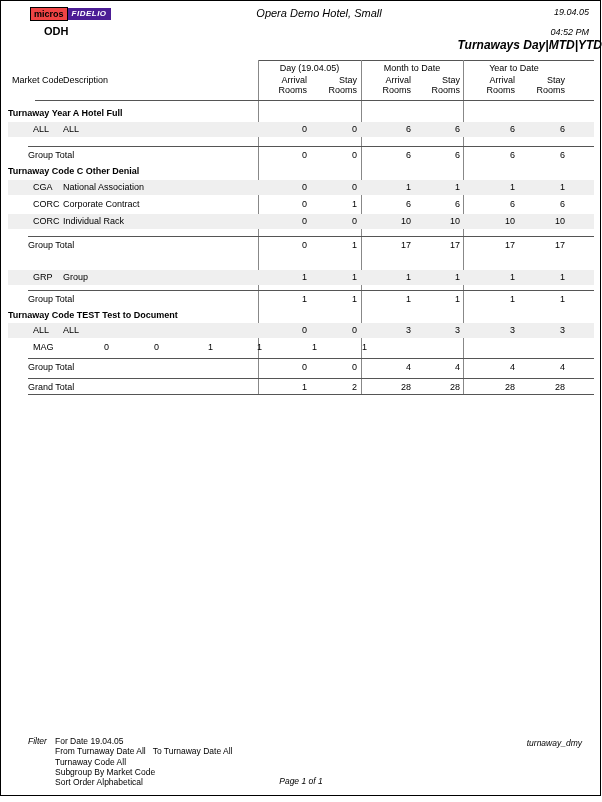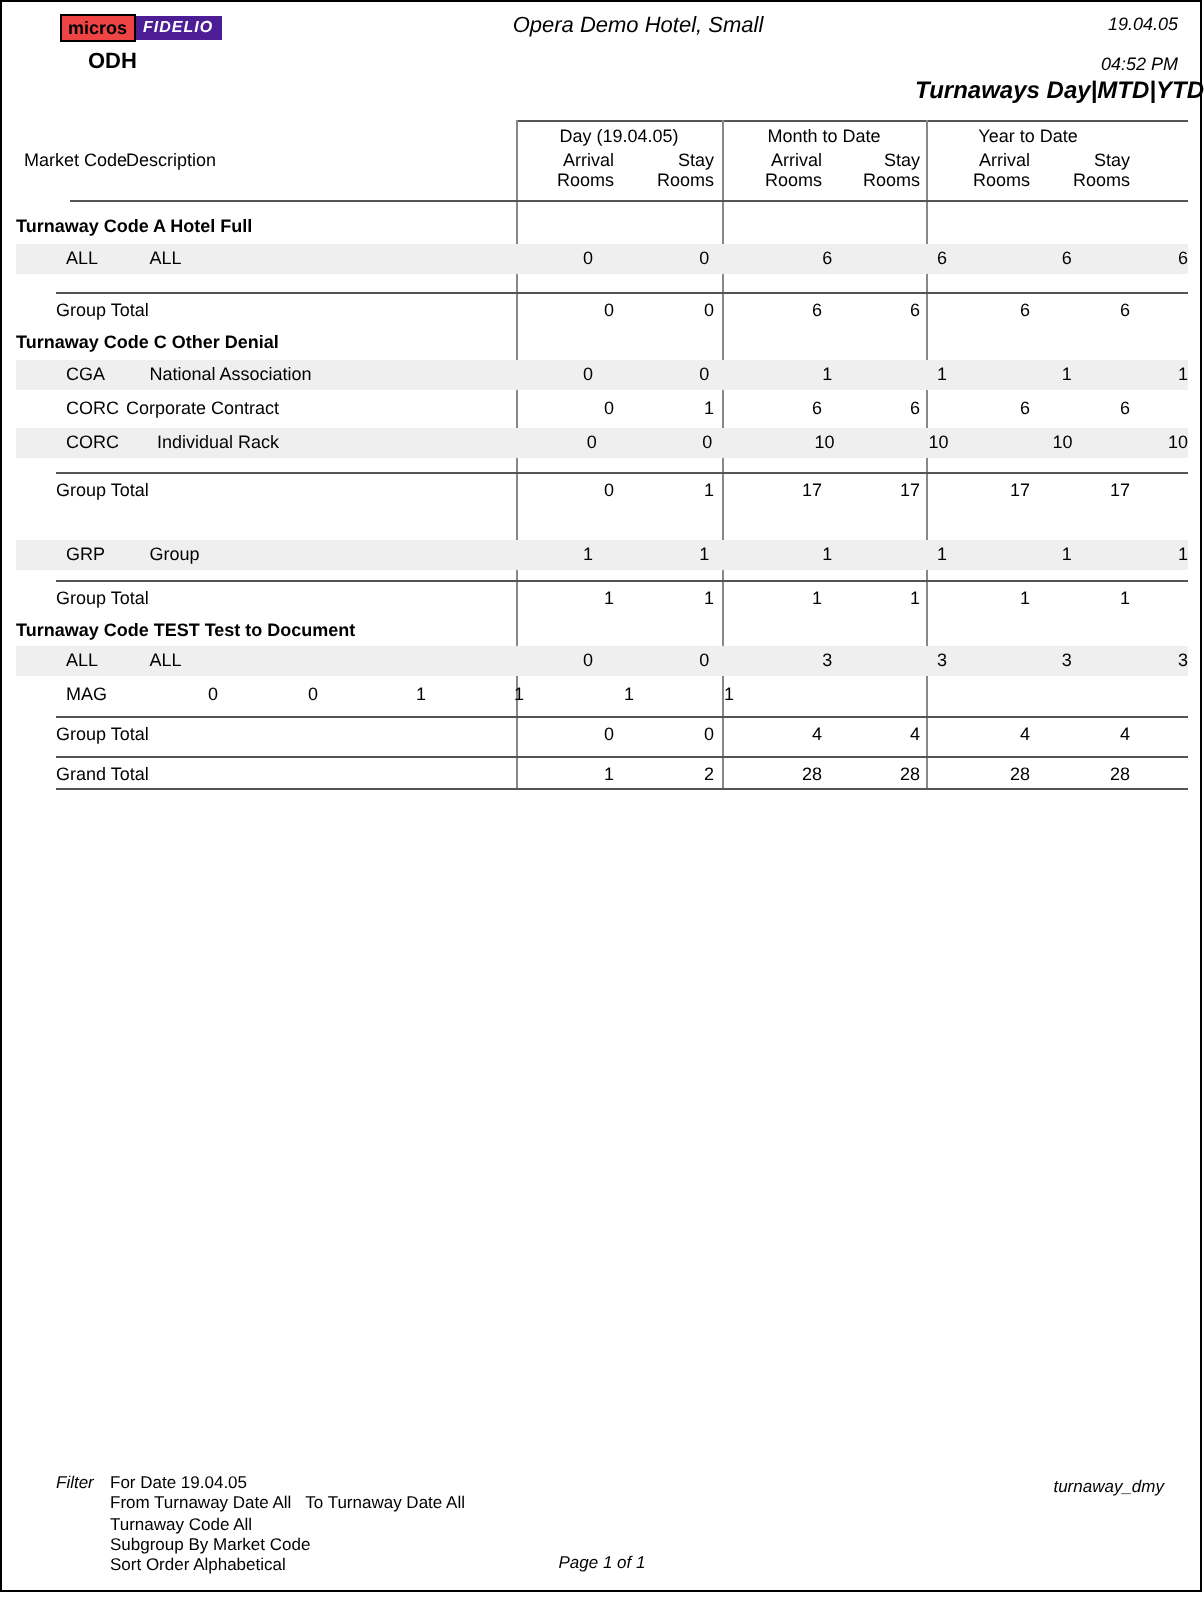--- a/index.html
+++ b/index.html
@@ -35,21 +35,21 @@
   .sub-headers { top:15px; height:24px; align-items:flex-start; }
   .h-code { width:52px; padding-left:4px; white-space:nowrap; }
   .h-desc { width:198px; padding-left:3px; }
   .c-val { text-align:right; white-space:nowrap; }
   .v1 { width:49px; } .v2 { width:50px; } .v3 { width:54px; }
   .v4 { width:49px; } .v5 { width:55px; } .v6 { width:50px; }
   .twolines span { display:block; line-height:10px; }
 
   .sect { height:15px; line-height:15px; font-weight:bold; }
   .data { height:15px; line-height:15px; }
-  .striped { background:#efefef;gap:16px; }
+  .striped { background:#efefef; }
   .total { height:14px; line-height:14px; }
   .c-code { width:52px; padding-left:25px; white-space:nowrap; }
   .c-desc { width:198px; padding-left:3px; white-space:nowrap; }
   .c-total-label { width:250px; padding-left:20px; white-space:nowrap; }
   .sect-title { padding-left:0; white-space:nowrap; }
 
   
   .footer { position:absolute; left:8px; right:8px; top:735px; font-size:8.5px; }
   .filter-label { position:absolute; left:20px; top:1px; font-style:italic; }
   .filter-lines { position:absolute; left:47px; top:1px; }
@@ -109,21 +109,21 @@
           <span>Rooms</span>
         </div>
       <div class="c-val v6 twolines">
           <span>Stay</span>
           <span>Rooms</span>
         </div>
     </div>
     <div class="hline hl-colhdr"></div>
 
     <div class="trow sect" style="top:46px">
-      <div class="sect-title">Turnaway Code A Hotel Full</div>
+      <div class="sect-title">Turnaway Year A Hotel Full</div>
     </div>
     <div class="trow data striped" style="top:62px">
       <div class="c-code">ALL</div>
       <div class="c-desc">ALL</div>
       <div class="c-val v1">0</div>
       <div class="c-val v2">0</div>
       <div class="c-val v3">6</div>
       <div class="c-val v4">6</div>
       <div class="c-val v5">6</div>
       <div class="c-val v6">6</div>

